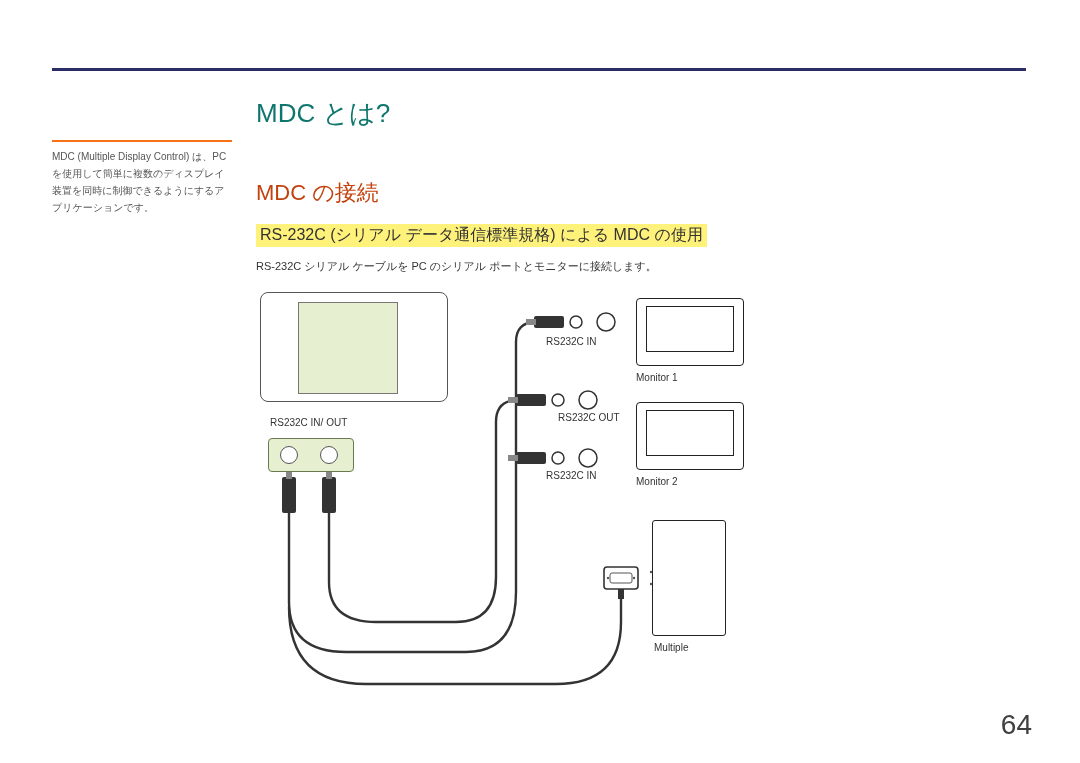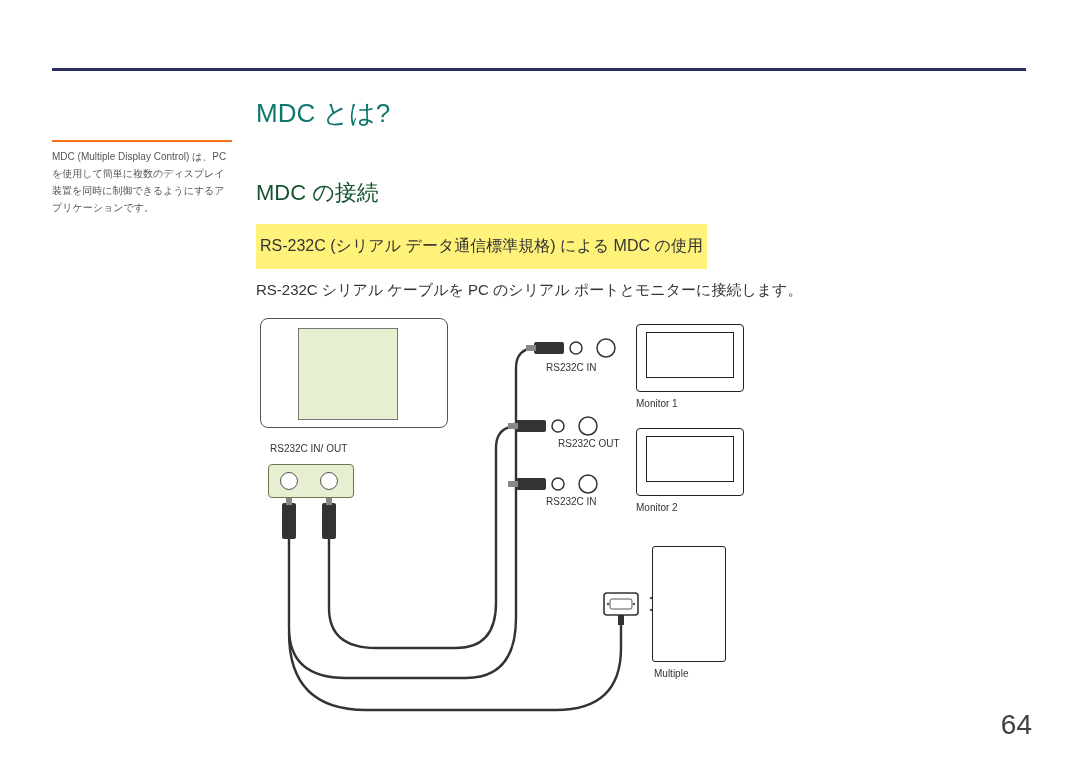--- a/index.html
+++ b/index.html
@@ -37,36 +37,36 @@
     width: 770px;
   }
   .h1 {
     font-size: 26px;
     color: #0f766e;
     font-weight: 400;
     margin-bottom: 30px;
   }
   .h2 {
     font-size: 22px;
-    color: #14532d;
+    color: #c2410c;
     font-weight: 400;
     margin-bottom: 16px;
     margin-top: 47px;
   }
   .h3 {
     font-size: 16px;
     color: #333;
     font-weight: 400;
     background: #fff27a;
     display: inline-block;
-    padding: 12px 4px;
+    padding: 1px 4px;
     margin-bottom: 12px;
   }
   .body-text {
-    font-size: 15px;
+    font-size: 11px;
     color: #333;
     margin-bottom: 18px;
   }
   .diagram {
     position: relative;
     width: 540px;
     height: 400px;
   }
   .svg-layer {
     position: absolute;

